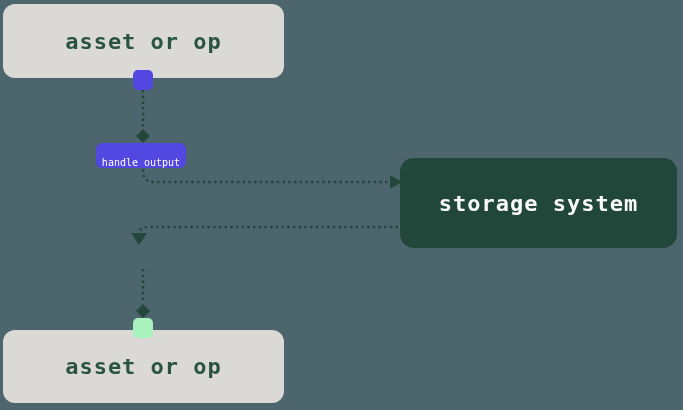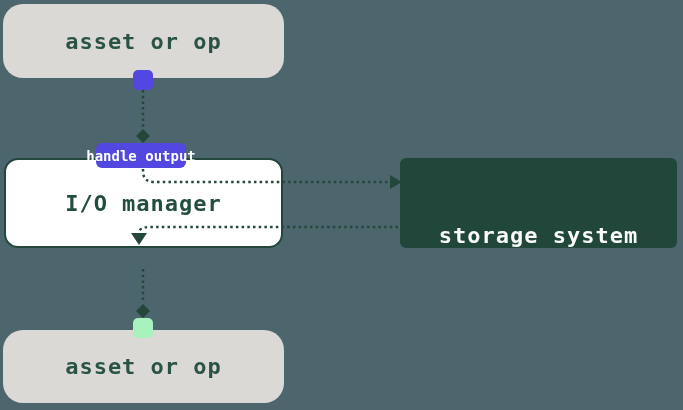--- a/index.html
+++ b/index.html
@@ -30,64 +30,63 @@
   }
   .node {
     position: absolute;
     display: flex;
     align-items: center;
     justify-content: center;
     z-index: 1;
   }
   .node-asset {
     background: var(--asset-fill);
-    border-radius: 20px;
+    border-radius: 12px;
     color: var(--asset-text);
     font-size: 22px;
     font-weight: 700;
     letter-spacing: 1px;
   }
   .node-asset-top  { left: 3px;  top: 4px;   width: 281px; height: 74px; }
   .node-asset-bottom { left: 3px; top: 330px; width: 281px; height: 73px; }
   .node-io {
     left: 4px; top: 158px; width: 279px; height: 90px;
     background: var(--io-fill);
     border: 2px solid var(--io-border);
     border-radius: 14px;
     color: var(--io-text);
     font-size: 22px;
     font-weight: 700;
     letter-spacing: 1px;
   }
   .node-storage {
     left: 400px; top: 158px; width: 277px; height: 90px;
     background: var(--storage-fill);
-    border-radius: 6px;
+    border-radius: 14px;
     color: var(--storage-text);
     font-size: 22px;
     font-weight: 700;
     letter-spacing: 1px;
-    align-items: flex-end;
   }
   .handle {
     position: absolute;
     width: 20px; height: 20px;
     border-radius: 5px;
     z-index: 3;
   }
   .handle-output { left: 133px; top: 70px;  background: var(--purple); }
   .handle-input  { left: 133px; top: 318px; background: var(--green); }
   .edge-label {
     position: absolute;
     display: flex;
-    align-items: center;
+    align-items: flex-end;
     justify-content: center;
     border-radius: 6px;
-    font-size: 14px;
-    font-weight: 700;
+    font-size: 10px;
+    font-weight: 400;
     z-index: 3;
     white-space: nowrap;
   }
   .edge-label-output {
     left: 96px; top: 143px; width: 90px; height: 25px;
     background: var(--purple);
     color: var(--label-text-light);
   }
   .edge-label-input {
     left: 98px; top: 246px; width: 83px; height: 23px;
@@ -112,23 +111,20 @@
 </style>
 </head>
 <body>
 
 <div class="canvas">
 
   <div class="node node-asset node-asset-top">
     <span>asset or op</span>
   </div>
 
-  <div class="node node-io">
-    <span>I/O manager</span>
-  </div>
 
   <div class="node node-storage">
     <span>storage system</span>
   </div>
 
   <div class="node node-asset node-asset-bottom">
     <span>asset or op</span>
   </div>
 
   <svg class="edges" viewBox="0 0 683 410" aria-hidden="true">

